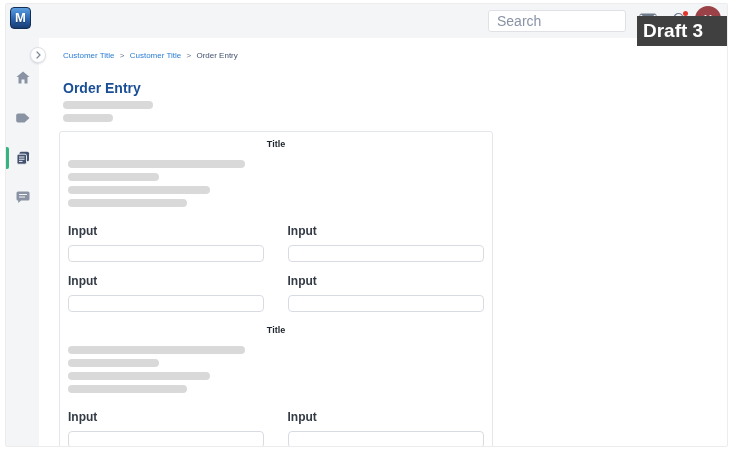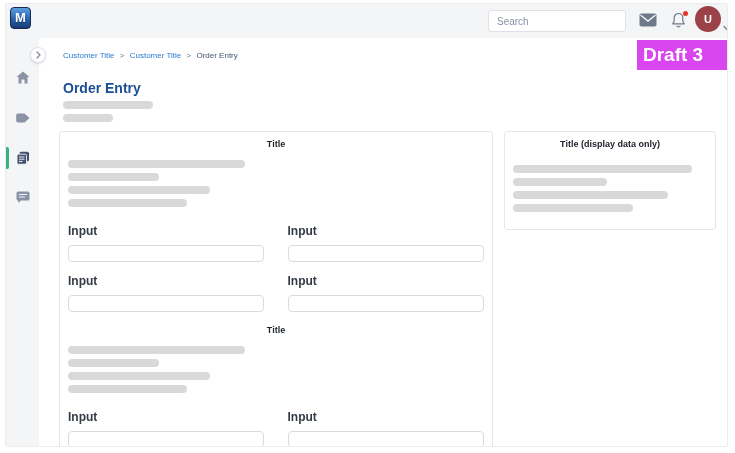--- a/index.html
+++ b/index.html
@@ -17,21 +17,21 @@
     color:#fff; font-weight:bold; font-size:13px; line-height:20px; text-align:center;
     text-shadow:0 1px 1px rgba(0,0,0,.4);
   }
   .search-box {
     position:absolute; left:482px; top:6px; width:138px; height:22px;
     background:#fff; border:1px solid #dfe1e6; border-radius:3px;
     display:flex; align-items:center;
   }
   .search-box input {
     flex:1; border:none; outline:none; background:transparent;
-    font-size:10px; color:#42526e; padding:0 4px 0 8px; font-family:"Liberation Sans",sans-serif;
+    font-size:14px; color:#42526e; padding:0 4px 0 8px; font-family:"Liberation Sans",sans-serif;
   }
   .search-box input::placeholder { color:#8993a4; }
   .search-box .mag { margin-right:6px; display:block; }
   .icon-btn { position:absolute; cursor:pointer; }
   .mail-btn { left:633px; top:9px; }
   .bell-btn { left:665px; top:8px; }
   .bell-dot { position:absolute; right:-2px; top:-1px; width:5px; height:5px; border-radius:50%; background:#e5352b; }
   .avatar {
     position:absolute; left:689px; top:2px; width:26px; height:26px; border-radius:50%;
     background:#9a4247; color:#fff; font-weight:bold; font-size:11px;
@@ -72,22 +72,22 @@
   .field { margin-top:12px; width:197px; }
   .field.right { width:198px; }
   .field label { display:block; font-size:12px; font-weight:bold; color:#343b45; margin-bottom:4px; }
   .field input {
     width:100%; height:17px; border:1px solid #d8dce2; border-radius:4px;
     background:#fff; outline:none; font-size:8px; padding:0 5px; color:#42526e;
     font-family:"Liberation Sans",sans-serif;
   }
   
   .draft-badge {
-    position:absolute; left:631px; top:36px; width:92px; height:30px;
-    background:#d946ef; color:#fff; font-size:19px; font-weight:bold;
+    position:absolute; left:631px; top:12px; width:92px; height:30px;
+    background:#404040; color:#fff; font-size:19px; font-weight:bold;
     display:flex; align-items:center; padding-left:6px; letter-spacing:0; z-index:10;
   }
 </style>
 </head>
 <body>
 
 <div class="app">
 
   <div class="topbar">
     <div class="logo">M</div>
@@ -225,23 +225,16 @@
         <label>Input</label>
 
       </div>
       <div class="field right">
         <label>Input</label>
 
       </div>
     </div>
   </section>
 
-  <section class="card display-card">
-    <h3 class="card-title">Title (display data only)</h3>
-    <div class="ph-bar" style="width: 179px;"></div>
-    <div class="ph-bar" style="width: 94px;"></div>
-    <div class="ph-bar" style="width: 155px;"></div>
-    <div class="ph-bar" style="width: 120px;"></div>
-  </section>
 
   <div class="draft-badge">Draft 3</div>
 
 </div>
 
 </body></html>

